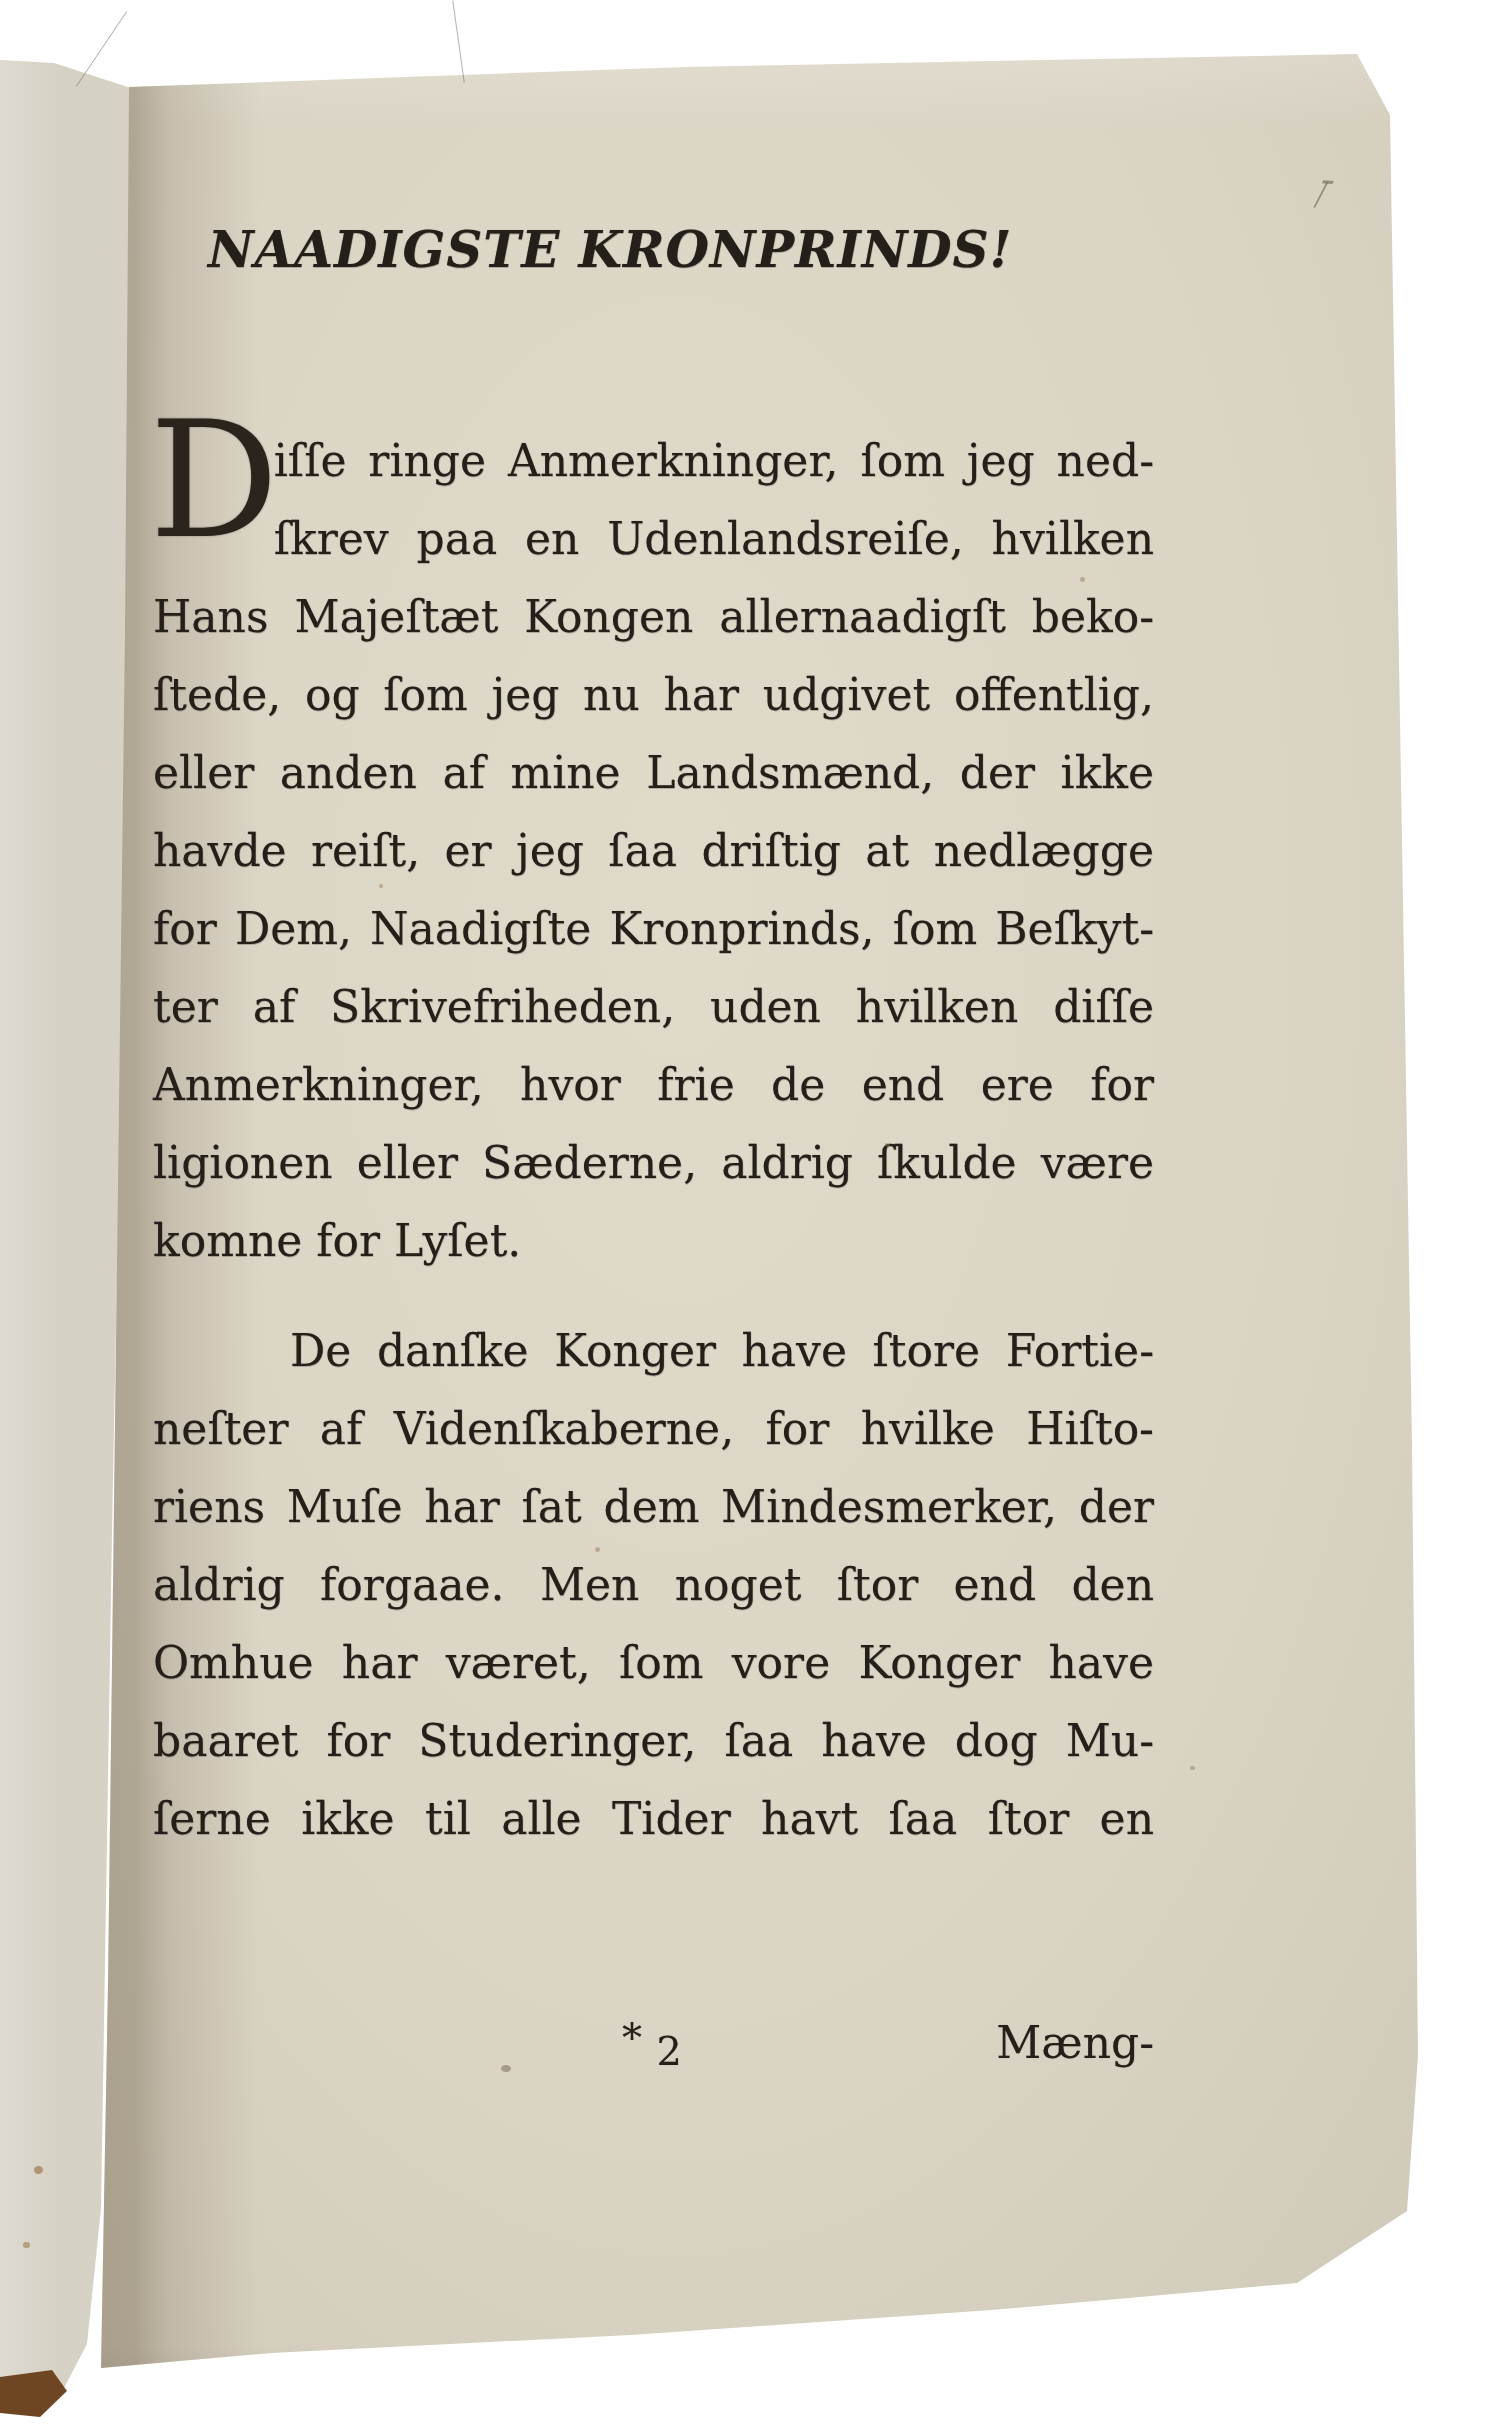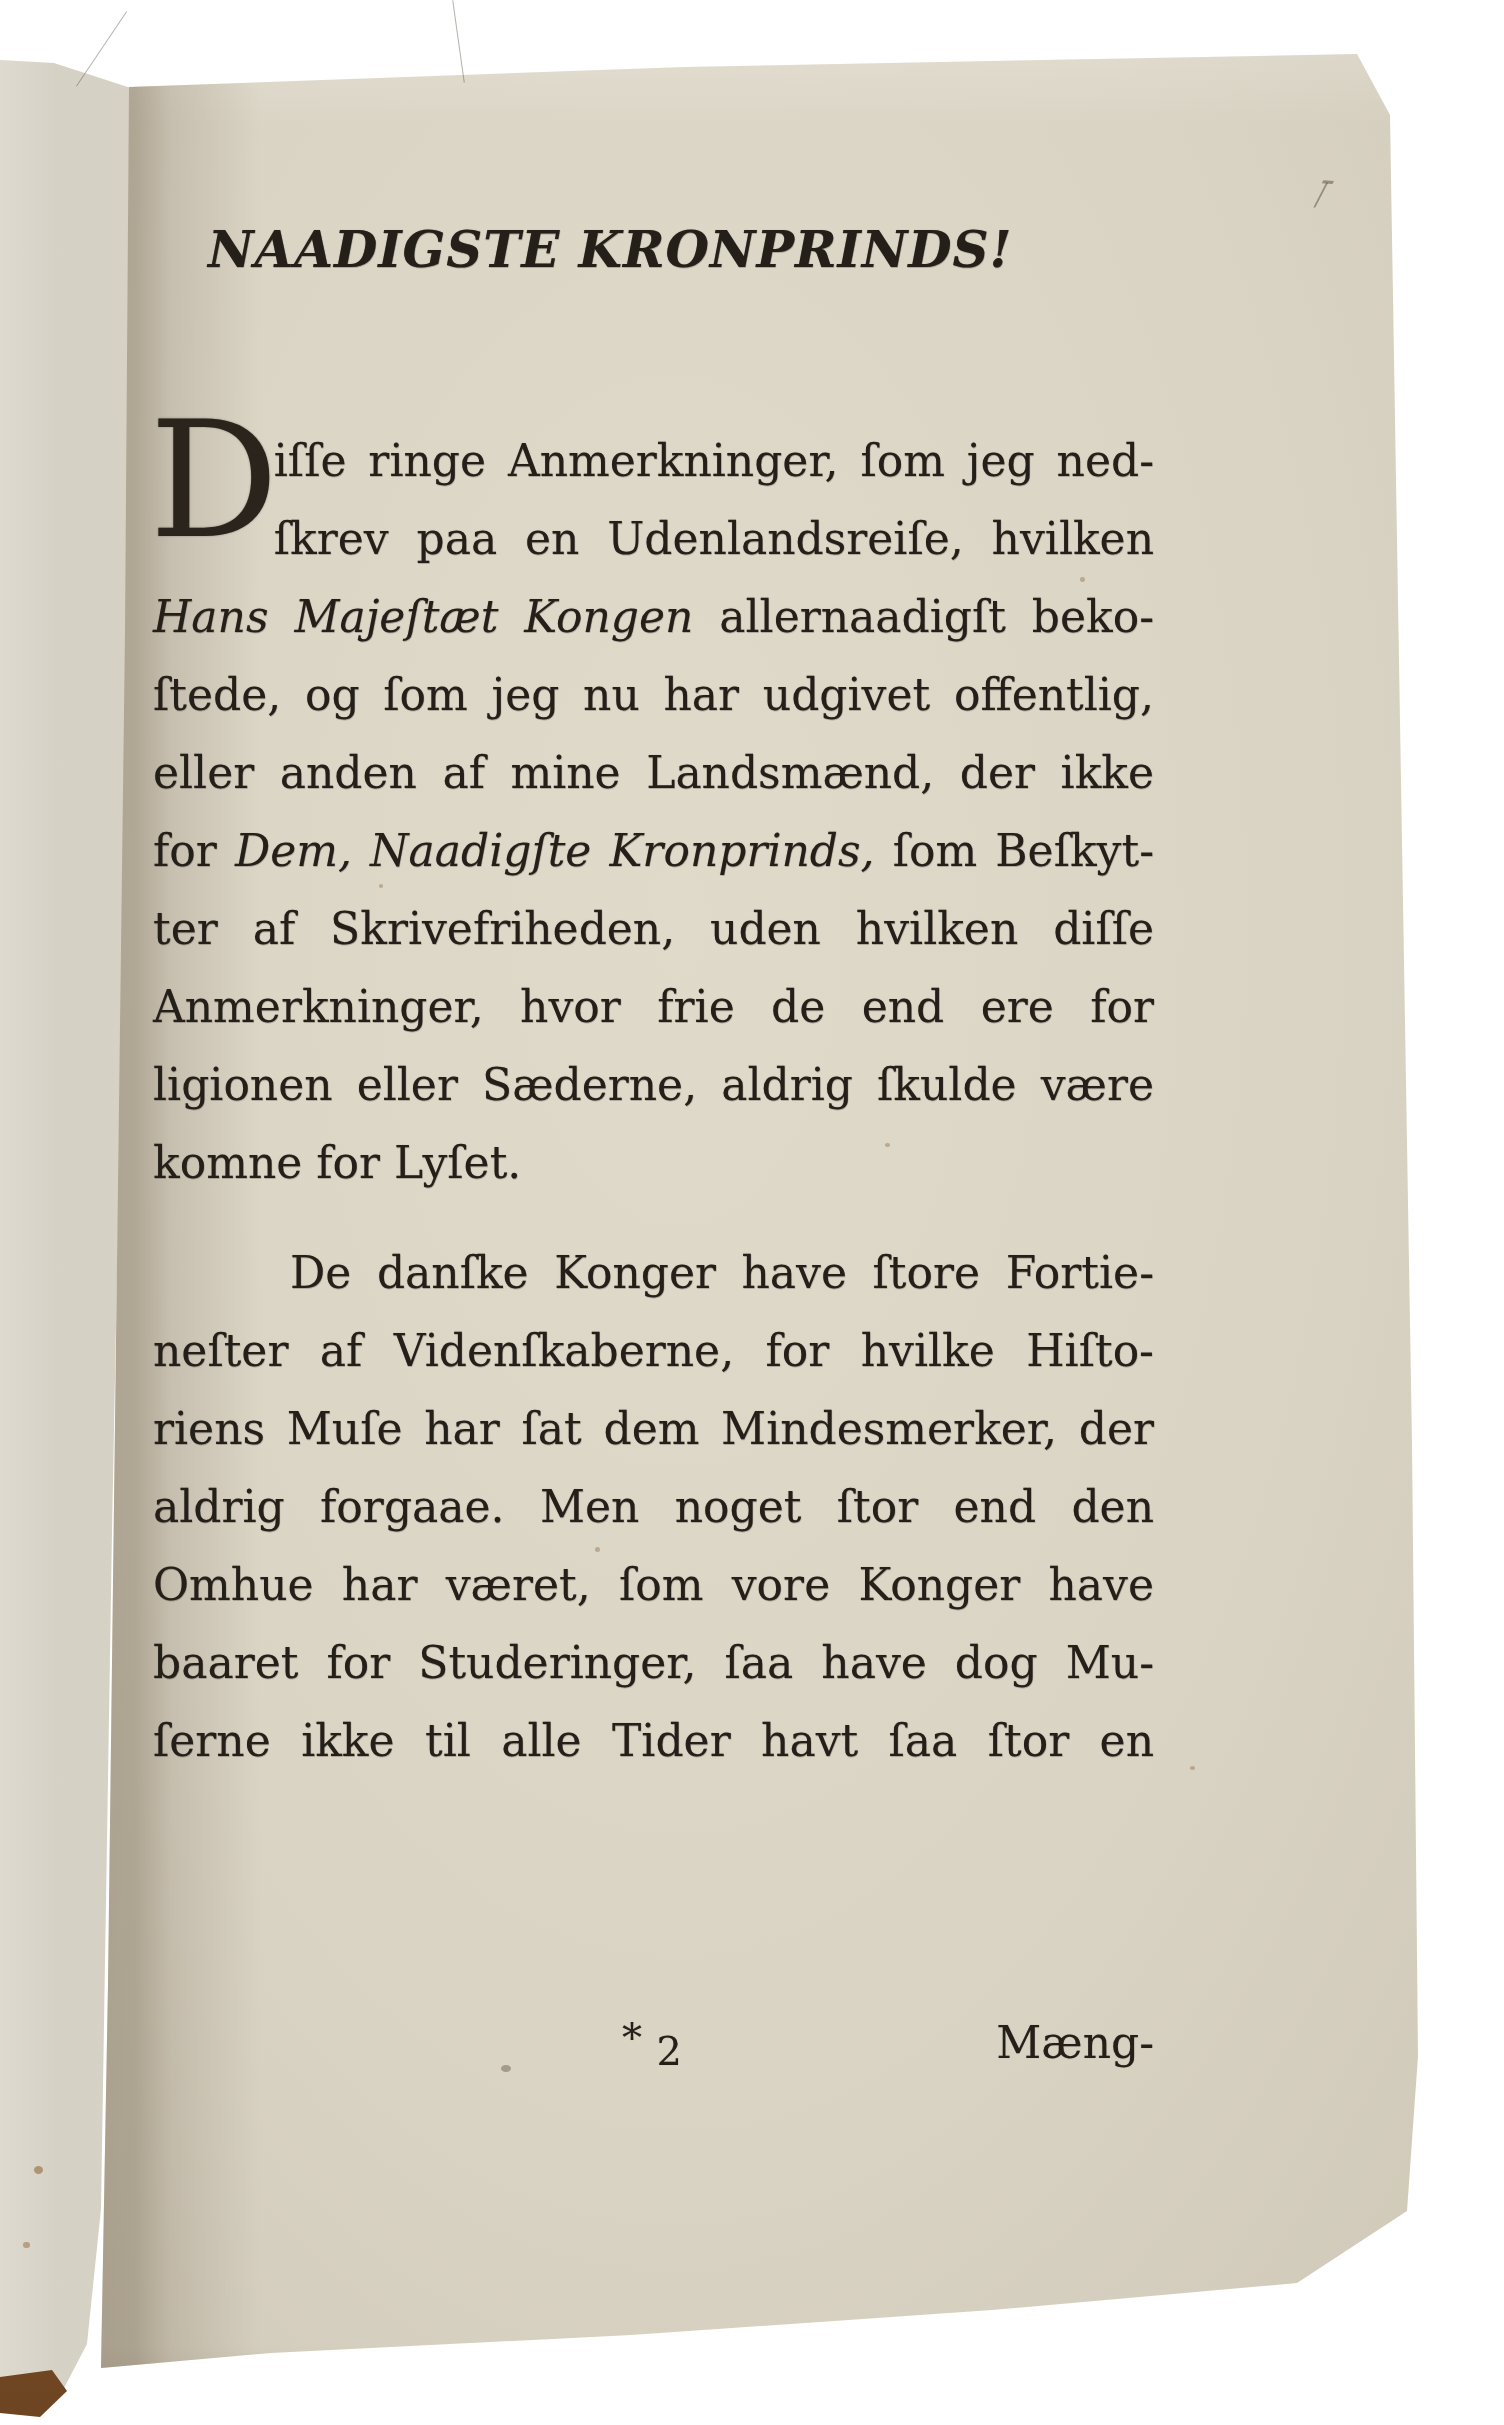--- a/index.html
+++ b/index.html
@@ -46,21 +46,21 @@
   .text-block{
     position:absolute;left:153px;top:422px;width:1001px;
     font-size:44px;line-height:78px;
     color:var(--ink,#241f19);
     text-shadow:0 0 0.9px rgba(36,31,25,0.35), 0.5px 0.5px 0 rgba(36,31,25,0.22);
   }
   .paragraph + .paragraph{margin-top:32px;}
   .line{height:78px;text-align:justify;text-align-last:justify;}
   .line.nojust{text-align:center;text-align-last:left;}
   .line.indent{padding-left:137px;}
-  .it{font-style:italic;}
+  .it{}
   .drop-cap{
     float:left;width:110px;height:157px;margin:-12.6px 14.4px 0 -3.6px;
     font-size:161px;line-height:144px;text-align:left;
     color:#2a241d;
     text-shadow:0 0 1.8px rgba(42,36,29,0.5);
   }
   .footer{
     position:absolute;left:153px;top:2004px;width:1001px;height:78px;
     font-size:44px;line-height:78px;color:var(--ink,#241f19);
     text-shadow:0 0 0.9px rgba(36,31,25,0.35);
@@ -94,20 +94,21 @@
     <div class="heading">NAADIGSTE KRONPRINDS!</div>
 
     <div class="text-block">
         <div class="paragraph">
           <span class="drop-cap">D</span>
           <div class="line"><span>iſſe ringe Anmerkninger, ſom jeg ned-</span></div>
           <div class="line"><span>ſkrev paa en Udenlandsreiſe, hvilken</span></div>
           <div class="line"><span class="it">Hans Majeſtæt Kongen</span><span> allernaadigſt beko-</span></div>
           <div class="line"><span>ſtede, og ſom jeg nu har udgivet offentlig,</span></div>
           <div class="line"><span>eller anden af mine Landsmænd, der ikke</span></div>
+          <div class="line"><span>havde reiſt, er jeg ſaa driſtig at nedlægge</span></div>
           <div class="line"><span>for </span><span class="it">Dem, Naadigſte Kronprinds,</span><span> ſom Beſkyt-</span></div>
           <div class="line"><span>ter af Skrivefriheden, uden hvilken diſſe</span></div>
           <div class="line"><span>Anmerkninger, hvor frie de end ere for</span></div>
           <div class="line"><span>ligionen eller Sæderne, aldrig ſkulde være</span></div>
           <div class="line nojust"><span>komne for Lyſet.</span></div>
         </div>
         <div class="paragraph">
           <div class="line indent"><span>De danſke Konger have ſtore Fortie-</span></div>
           <div class="line"><span>neſter af Videnſkaberne, for hvilke Hiſto-</span></div>
           <div class="line"><span>riens Muſe har ſat dem Mindesmerker, der</span></div>

